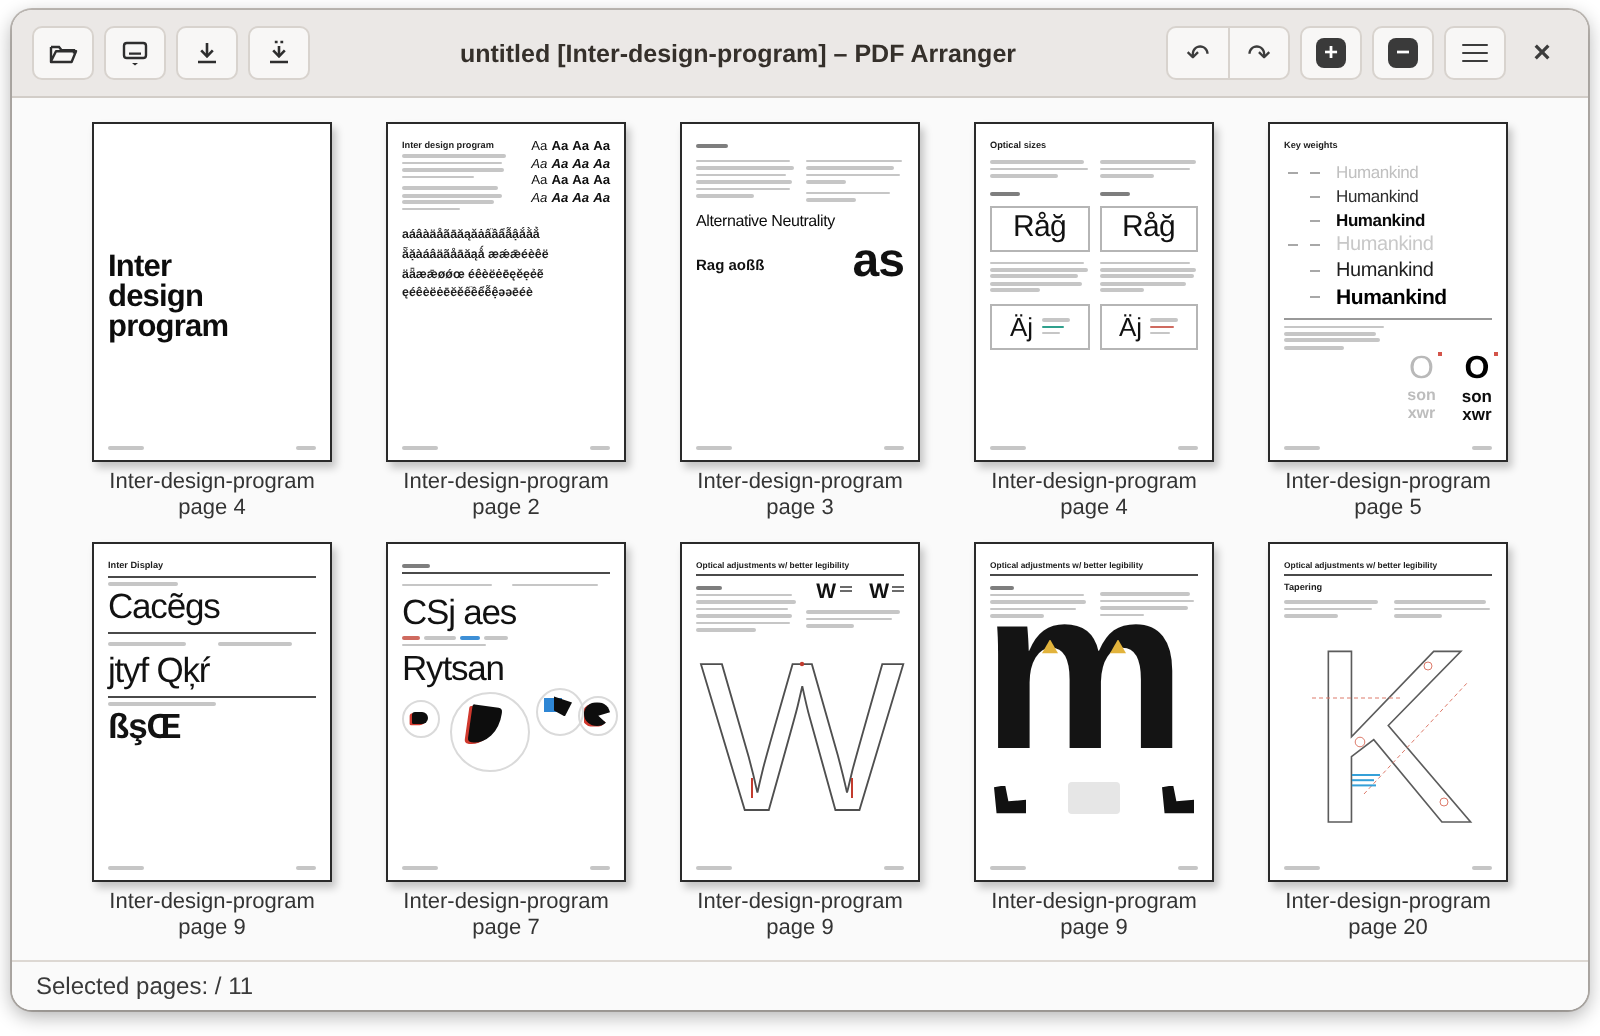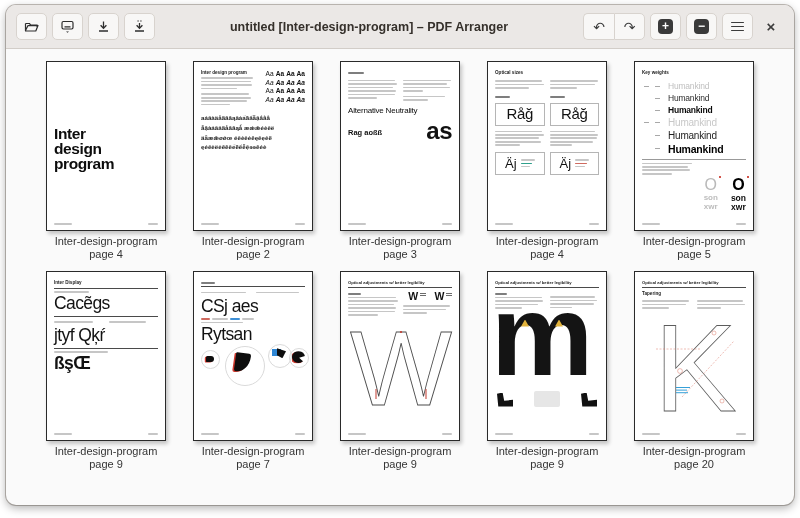--- a/index.html
+++ b/index.html
@@ -614,14 +614,17 @@
         </div>
         <div class="cap">
           <div>Inter-design-program</div>
             <div>page 20</div>
         </div>
       </div>
 
     </div>
   </div>
 
+  <div class="statusbar">
+    <span>Selected pages: / 11</span>
+  </div>
 
 </div>
 
 </body></html>

